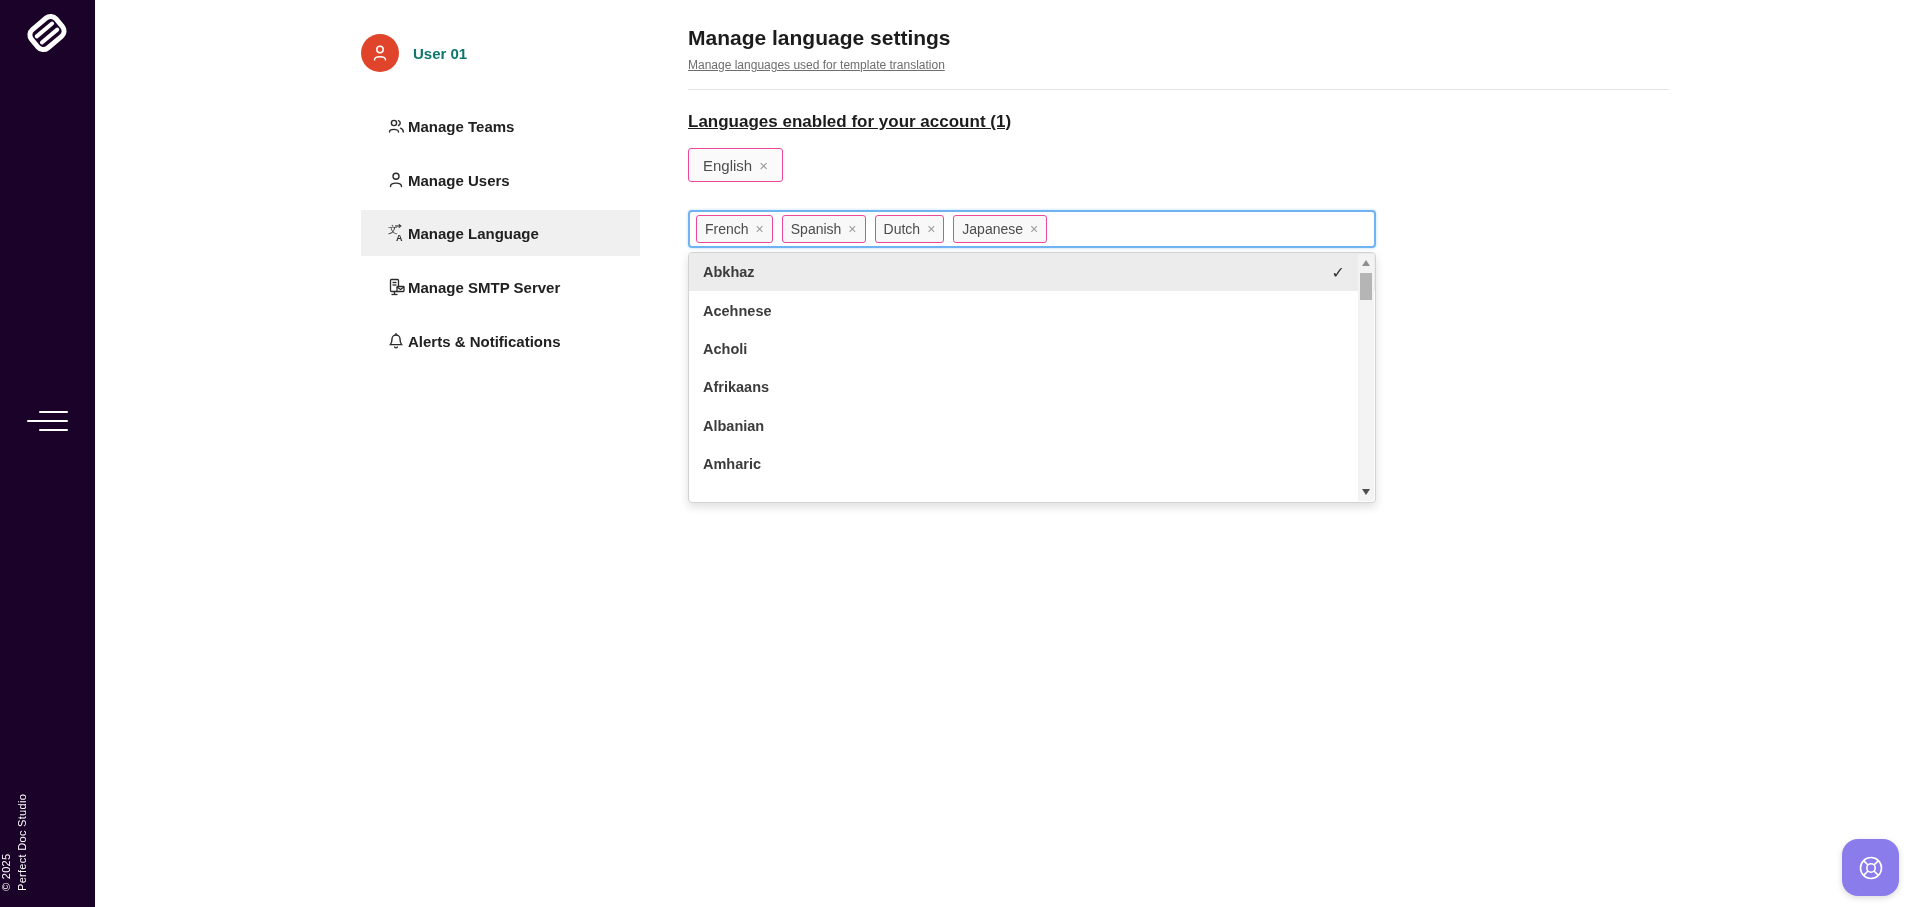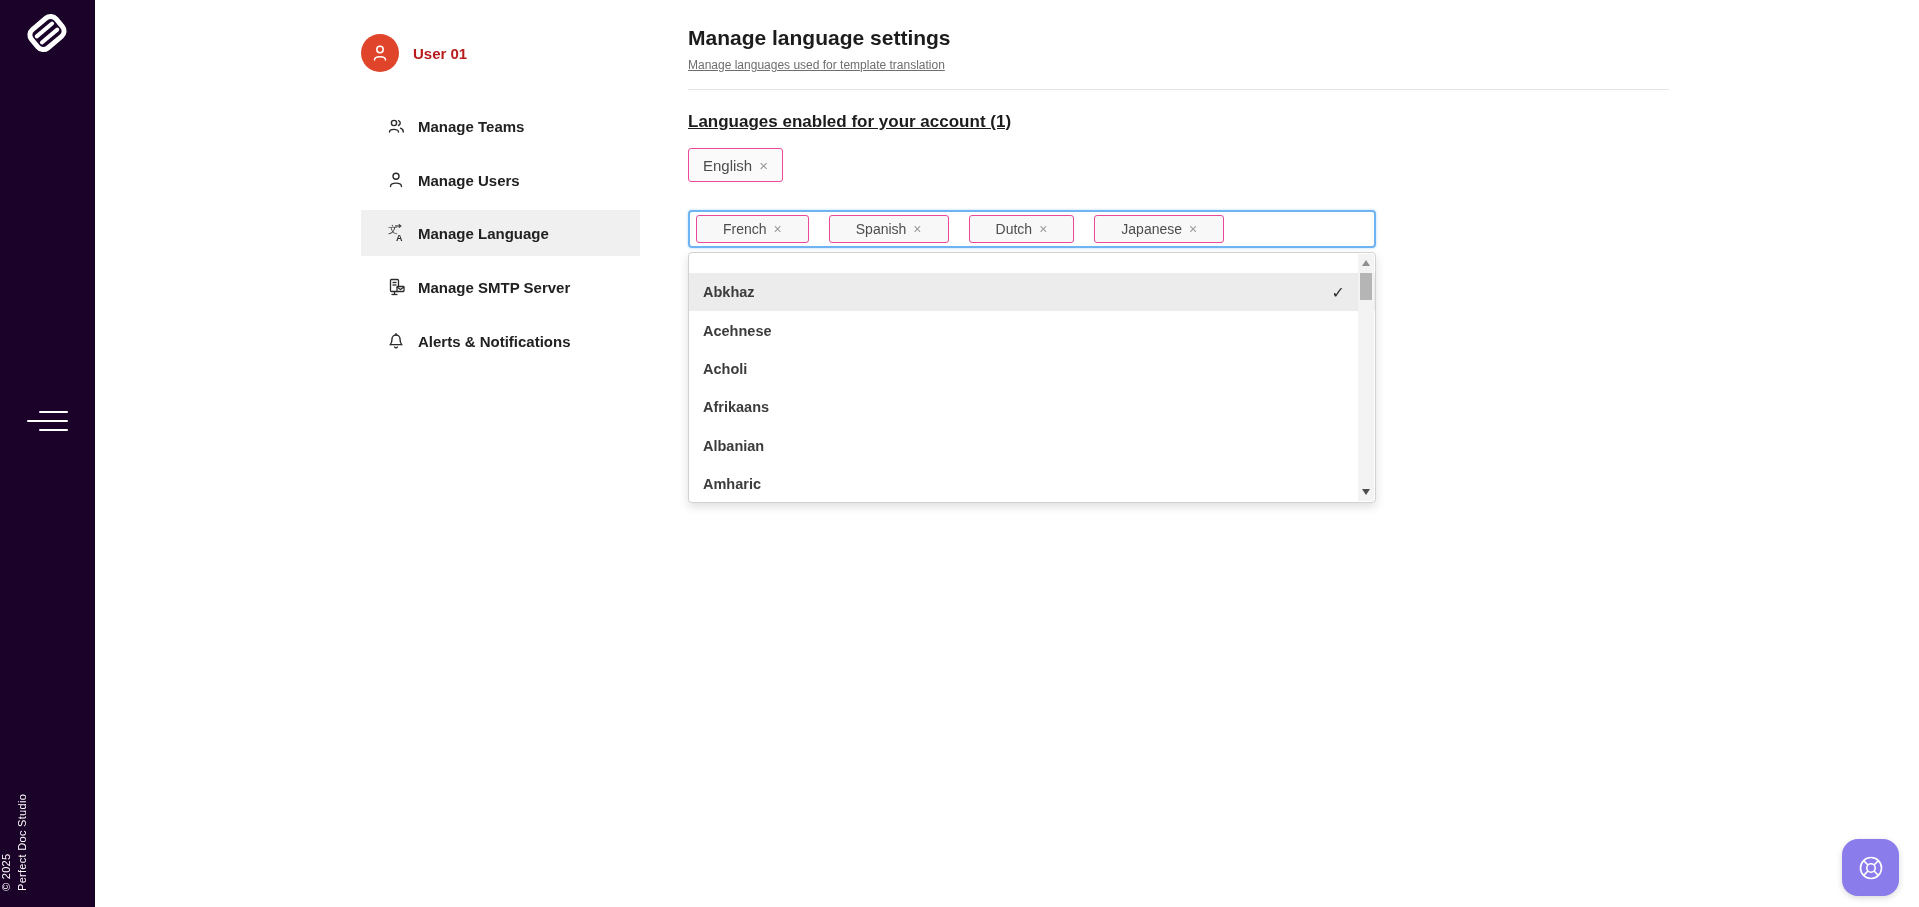--- a/index.html
+++ b/index.html
@@ -13,50 +13,50 @@
   .hamburger span { position:absolute; right:0; height:2px; background:#ffffff; border-radius:1px; }
   .hamburger .l1 { top:0; width:29px; }
   .hamburger .l2 { top:9px; width:41px; }
   .hamburger .l3 { top:18px; width:29px; }
   .copyright { position:absolute; left:30px; bottom:16px; transform-origin:left bottom;
                transform:rotate(-90deg); white-space:nowrap; color:#ffffff; font-size:11px;
                line-height:16px; letter-spacing:.3px; }
   .user-row { position:absolute; left:361px; top:33px; height:40px; display:flex; align-items:center; }
   .avatar { width:38px; height:38px; border-radius:50%; background:#e0452b; display:flex;
             align-items:center; justify-content:center; }
-  .user-name { margin-left:14px; font-size:15px; font-weight:bold; color:#b91c1c; }
+  .user-name { margin-left:14px; font-size:15px; font-weight:bold; color:#0f766e; }
 
   .menu-item { position:absolute; left:361px; width:279px; height:46px; display:flex;
                align-items:center; cursor:pointer; }
   .menu-item.active { background:#f0f0f0; }
   .menu-item .mi-icon { width:20px; height:20px; margin-left:25px; display:flex;
                         align-items:center; justify-content:center; }
-  .menu-item .mi-label { margin-left:12px; font-size:15px; font-weight:bold; color:#212121; }
+  .menu-item .mi-label { margin-left:2px; font-size:15px; font-weight:bold; color:#212121; }
   .page-title { position:absolute; left:688px; top:26px; font-size:21px; font-weight:bold; color:#1c1c1c; }
   .page-subtitle { position:absolute; left:688px; top:58px; font-size:12px; color:#6e6e6e;text-decoration:underline; }
   .divider { position:absolute; left:688px; top:89px; width:981px; height:1px; background:#e4e4e4; }
   .section-heading { position:absolute; left:688px; top:112px; font-size:17px; font-weight:bold; color:#1c1c1c;text-decoration:underline; }
 
   .chip { display:inline-flex; align-items:center; background:#fafafa; border:1px solid #ec4899;
           border-radius:3px; color:#4d4d4d; }
   .chip .x { color:#9a9a9a; margin-left:7px; cursor:pointer; }
   .enabled-chip { position:absolute; left:688px; top:148px; height:34px; padding:0 14px; font-size:15px; }
 
   .select-box { position:absolute; left:688px; top:210px; width:688px; height:38px;
                 border:2px solid #6fb3f2; border-radius:4px; background:#ffffff;
                 box-shadow:0 0 3px rgba(102,175,233,.45); display:flex; align-items:center;
                 padding-left:6px; cursor:text; }
-  .select-box .chip { height:28px; padding:0 26px; margin-right:20px; font-size:14px; background:#f8f8f8; }
+  .select-box .chip { height:28px; padding:0 8px; margin-right:9px; font-size:14px; background:#f8f8f8; }
 
   .dropdown { position:absolute; left:688px; top:252px; width:688px; height:251px;
               background:#ffffff; border:1px solid #d2d2d2; border-radius:4px;
               box-shadow:0 4px 10px rgba(0,0,0,.13); overflow:hidden; }
   .dd-item { height:38.4px; display:flex; align-items:center; padding-left:14px;
              font-size:14.5px; font-weight:bold; color:#3c3c3c; cursor:pointer; position:relative; }
-  .dd-item.highlighted { background:#ececec;margin-top:20px; }
+  .dd-item.highlighted { background:#ececec; }
   .dd-check { position:absolute; right:30px; font-weight:normal; font-size:16px; color:#2f2f2f; }
 
   .dd-scrollbar { position:absolute; top:1px; right:1px; bottom:1px; width:16px;
                   background:#f3f3f3; border-radius:0 3px 3px 0; }
   .dd-arrow { position:absolute; left:0; width:16px; height:16px; display:flex; align-items:center;
               justify-content:center; cursor:pointer; }
   .dd-arrow.up { top:1px; }
   .dd-arrow.down { bottom:1px; }
   .tri-up { width:0; height:0; border-left:4px solid transparent; border-right:4px solid transparent;
             border-bottom:6px solid #8f8f8f; }

